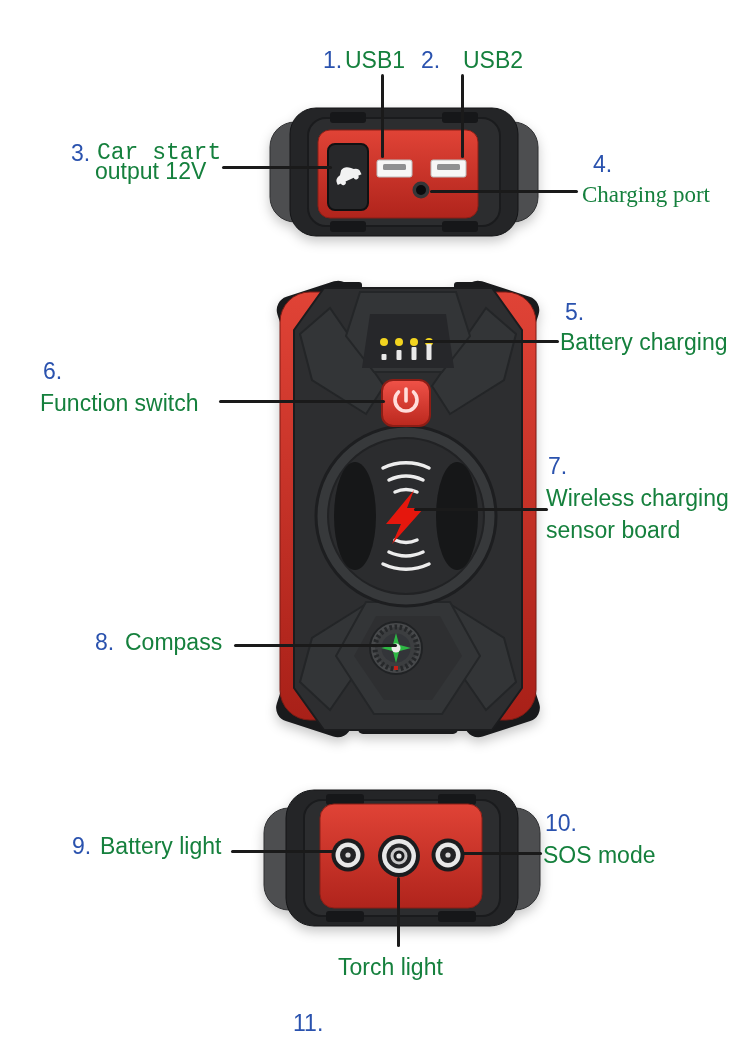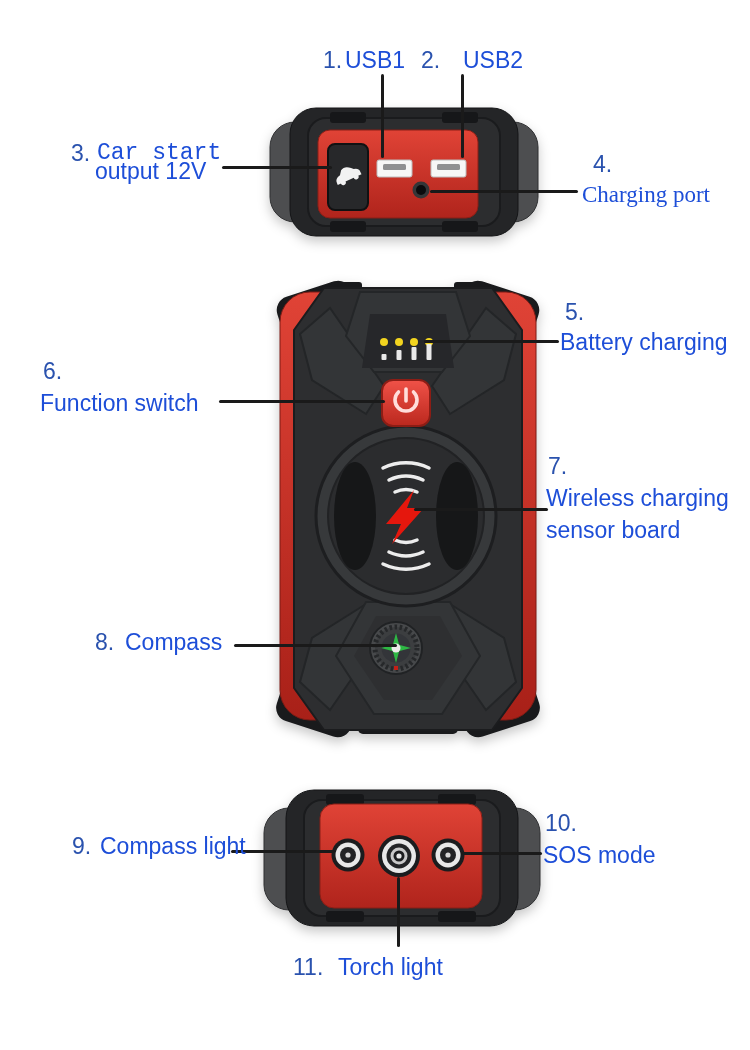--- a/index.html
+++ b/index.html
@@ -1,18 +1,18 @@
 <!DOCTYPE html>
 <html><head>
 <meta charset="utf-8">
 <style>
   html,body{margin:0;padding:0;background:#ffffff;}
   .canvas{position:relative;width:750px;height:1050px;background:#ffffff;overflow:hidden;
           font-family:"Liberation Sans", sans-serif;}
-  .lbl{position:absolute;font-size:23px;line-height:1.2;color:#1d4ed8;white-space:nowrap;}
+  .lbl{position:absolute;font-size:23px;line-height:1.2;color:#15803d;white-space:nowrap;}
   .num{color:#2a52ae;}
   .line{position:absolute;background:#1a1a1a;border-radius:2px;}
   .h{height:3px;}
   .v{width:3px;}
   svg.dev{position:absolute;filter:drop-shadow(0 5px 6px rgba(0,0,0,0.22));}
 </style>
 </head>
 <body>
 
 <div class="canvas">
@@ -205,21 +205,21 @@
   <div class="lbl" style="left:40px;top:390px;">Function switch</div>
 
   <div class="lbl num" style="left:548px;top:453px;">7.</div>
   <div class="lbl" style="left:546px;top:517px;">sensor board</div>
   <div class="lbl" style="left:546px;top:485px;">Wireless charging</div>
 
   <div class="lbl num" style="left:95px;top:629px;">8.</div>
   <div class="lbl" style="left:125px;top:629px;">Compass</div>
 
   <div class="lbl num" style="left:72px;top:833px;">9.</div>
-  <div class="lbl" style="left:100px;top:833px;">Compass light</div>
+  <div class="lbl" style="left:100px;top:833px;">Battery light</div>
 
   <div class="lbl num" style="left:545px;top:810px;">10.</div>
   <div class="lbl" style="left:543px;top:842px;">SOS mode</div>
 
-  <div class="lbl num" style="left:293px;top:954px;text-align:right;">11.</div>
+  <div class="lbl num" style="left:293px;top:1010px;text-align:right;">11.</div>
   <div class="lbl" style="left:338px;top:954px;">Torch light</div>
 
 </div>
 
 </body></html>

